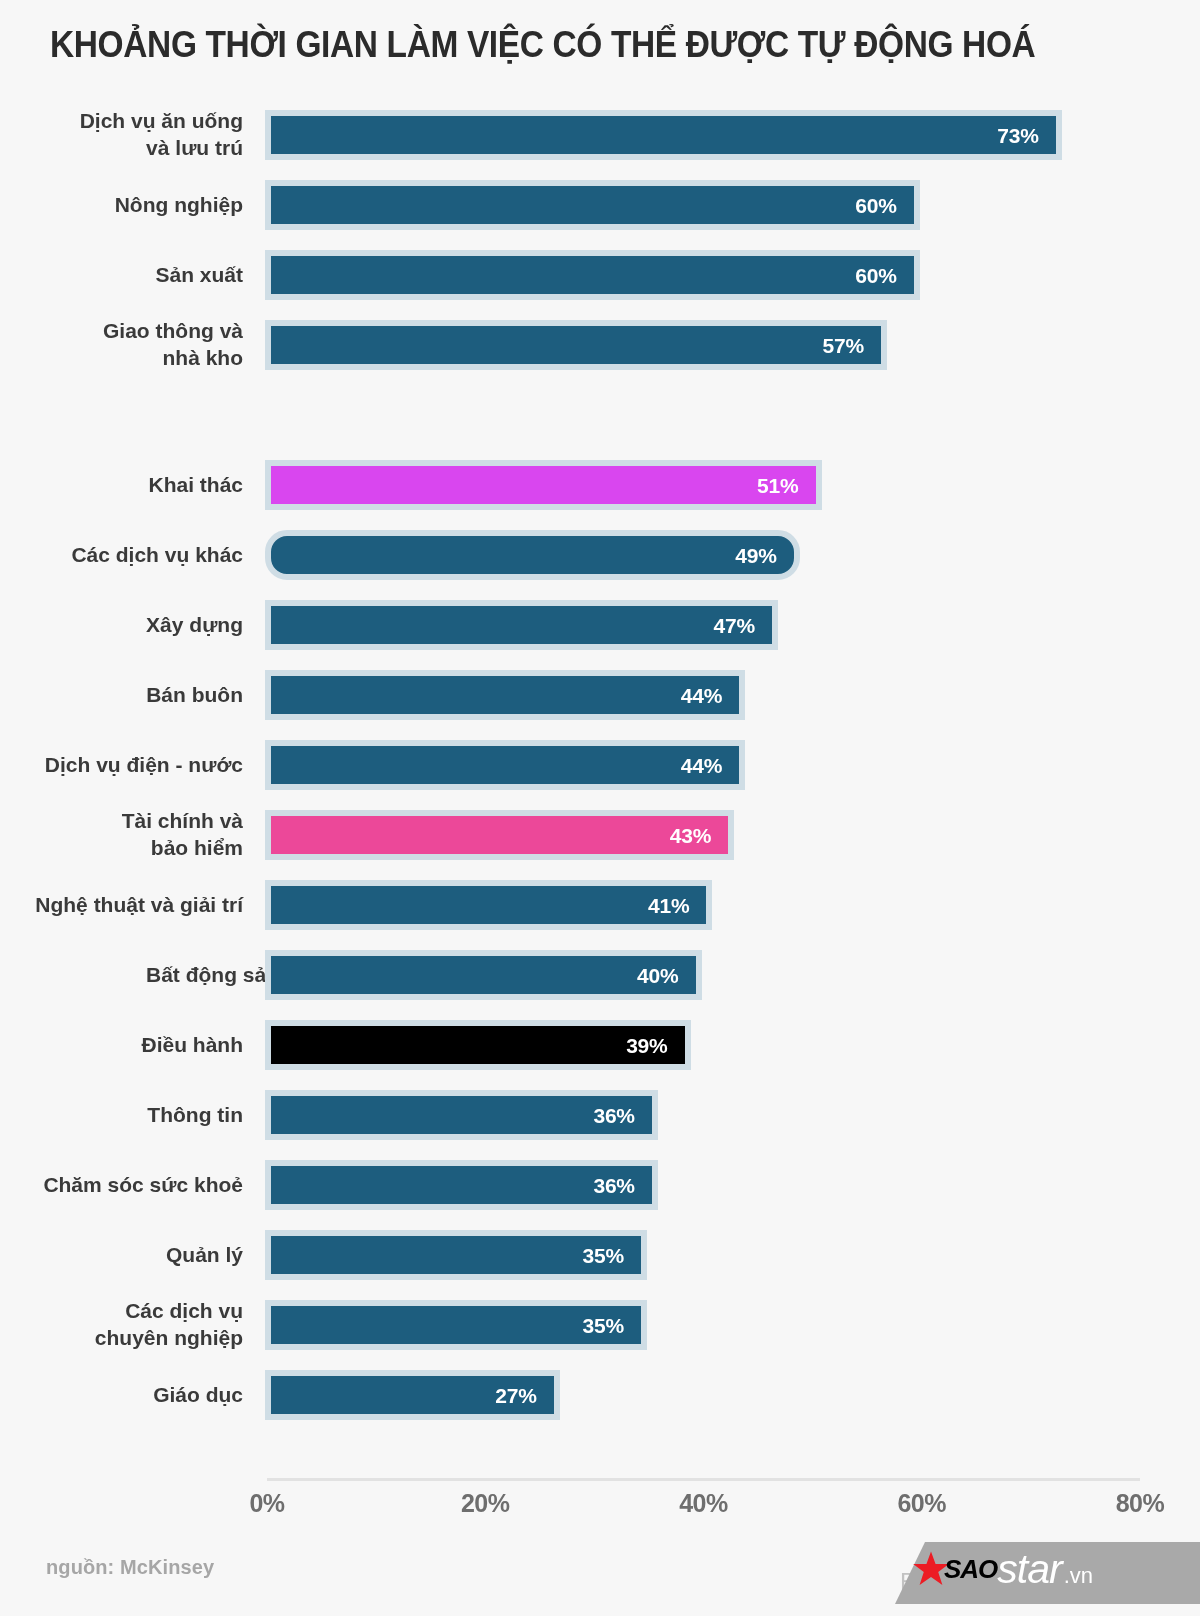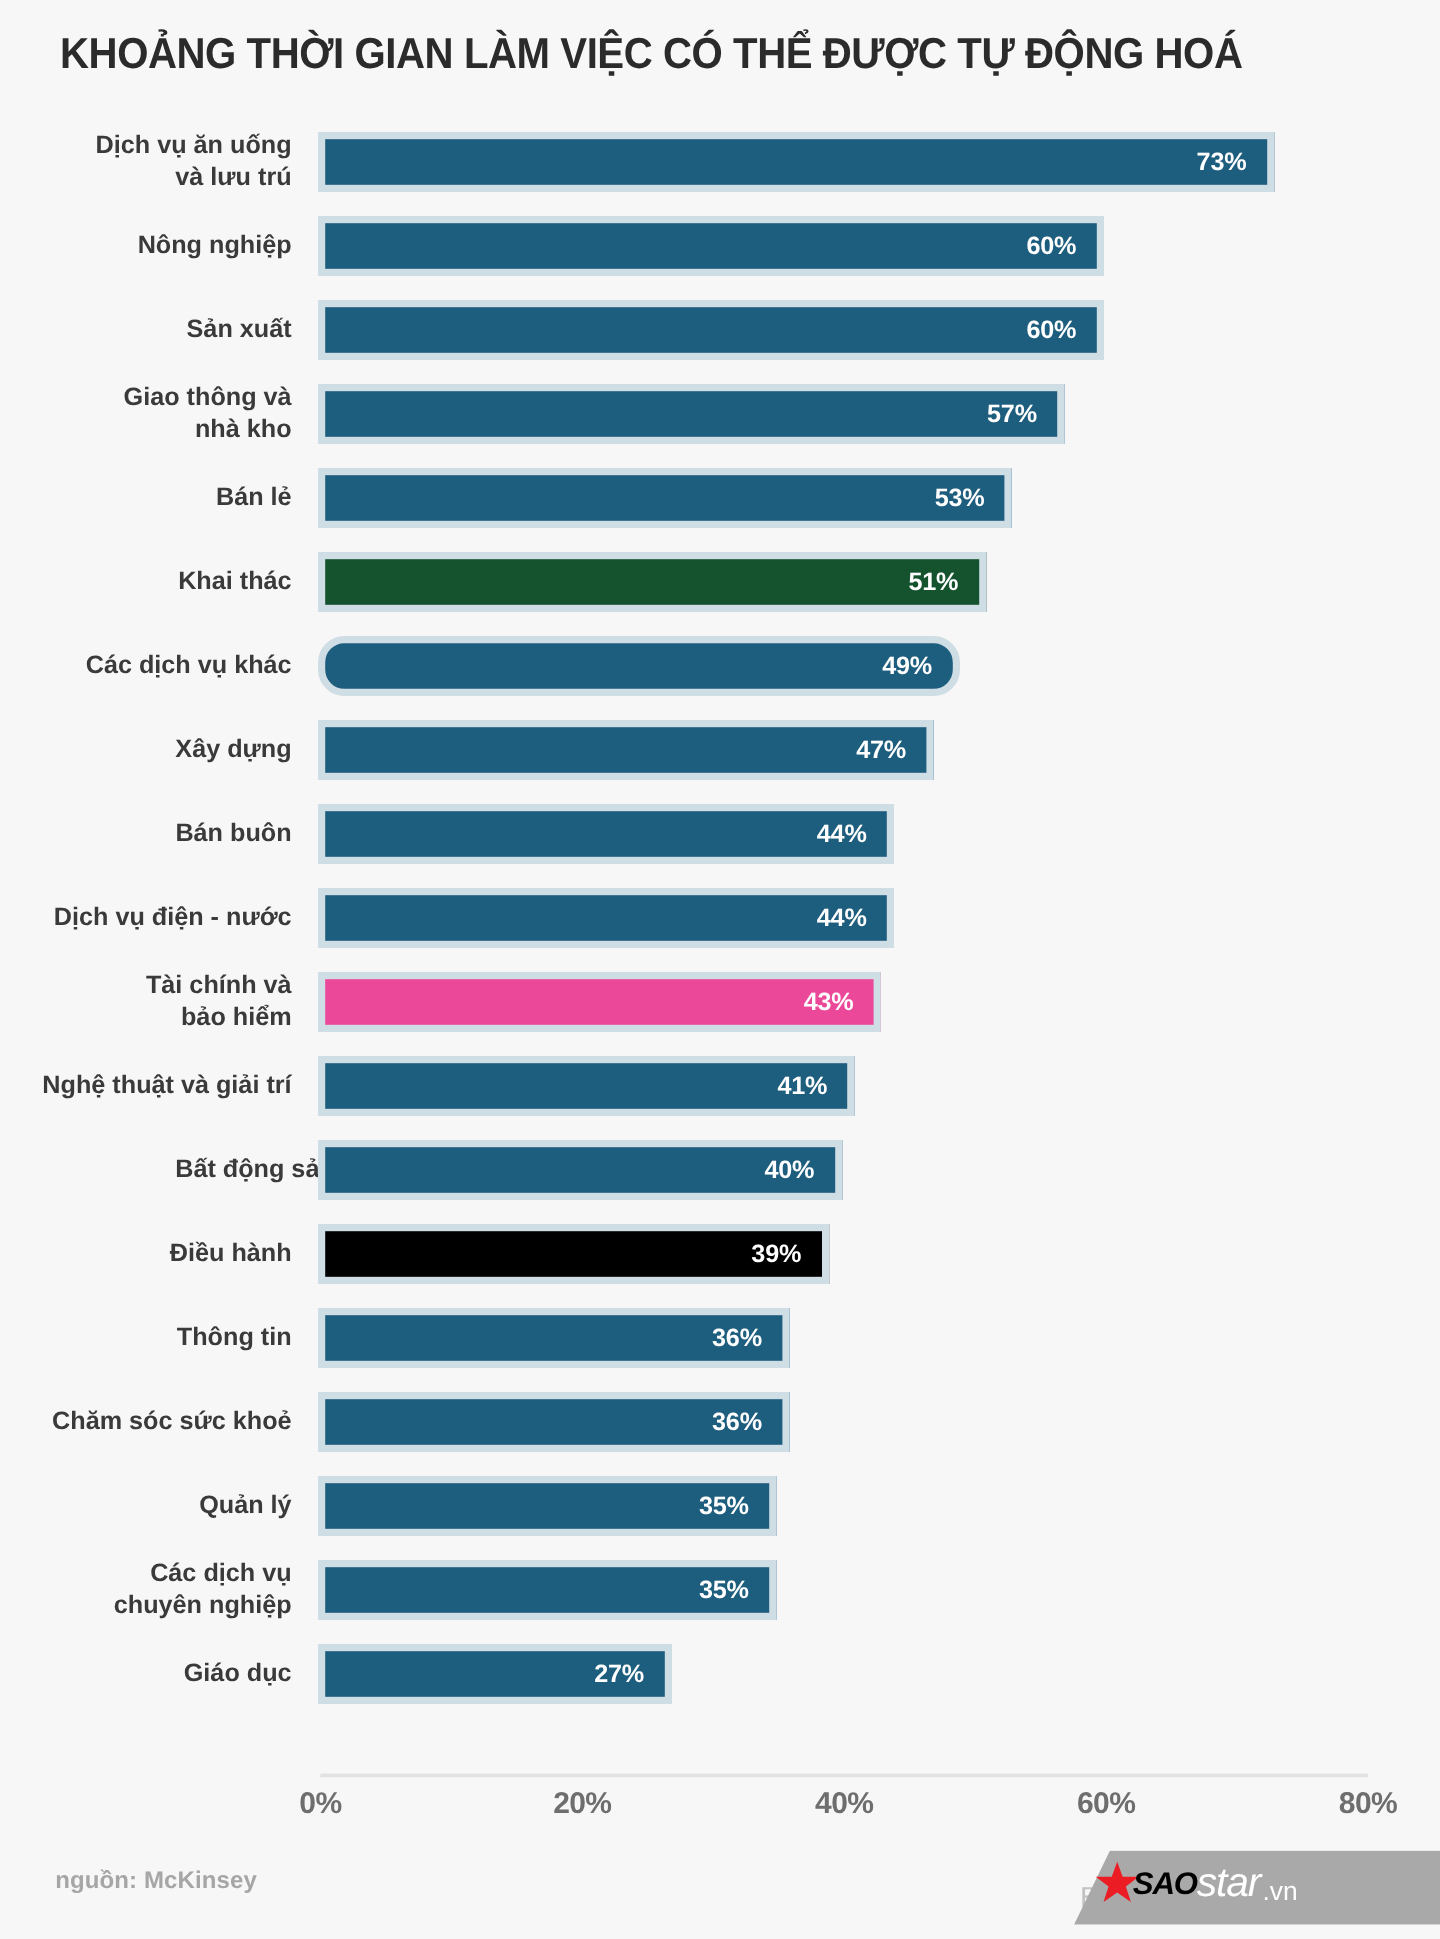--- a/index.html
+++ b/index.html
@@ -191,21 +191,21 @@
   .logo-sao {
     font-size: 26px;
     font-weight: 700;
     font-style: italic;
     color: #000000;
     letter-spacing: -1px;
     line-height: 1;
   }
 
   .logo-star-word {
-    font-size: 34px;
+    font-size: 41px;
     font-weight: 400;
     font-style: italic;
     color: #ffffff;
     letter-spacing: -1px;
     line-height: 1;
   }
 
   .logo-tld {
     font-size: 22px;
     font-weight: 400;
@@ -251,32 +251,24 @@
       </div>
       <div class="row" style="top: 210px;">
         <div class="row-label">Giao thông và
 nhà kho</div>
         <div class="bar-track">
           <div class="bar" style="width: 622.013px; background: rgb(29, 93, 126); border-color: rgb(207, 221, 229);">
             <span class="bar-value">57%</span>
           </div>
         </div>
       </div>
-      <div class="row" style="top: 280px;">
-        <div class="row-label">Bán lẻ</div>
-        <div class="bar-track">
-          <div class="bar" style="width: 578.362px; background: rgb(29, 93, 126); border-color: rgb(207, 221, 229);">
-            <span class="bar-value">53%</span>
-          </div>
-        </div>
-      </div>
       <div class="row" style="top: 350px;">
         <div class="row-label">Khai thác</div>
         <div class="bar-track">
-          <div class="bar" style="width: 556.537px; background: #14532d; border-color: rgb(207, 221, 229);">
+          <div class="bar" style="width: 556.537px; background: #d946ef; border-color: rgb(207, 221, 229);">
             <span class="bar-value">51%</span>
           </div>
         </div>
       </div>
       <div class="row" style="top: 420px;">
         <div class="row-label">Các dịch vụ khác</div>
         <div class="bar-track">
           <div class="bar" style="width: 534.712px; background: rgb(29, 93, 126); border-color: rgb(207, 221, 229); border-radius: 22px;">
             <span class="bar-value">49%</span>
           </div>

